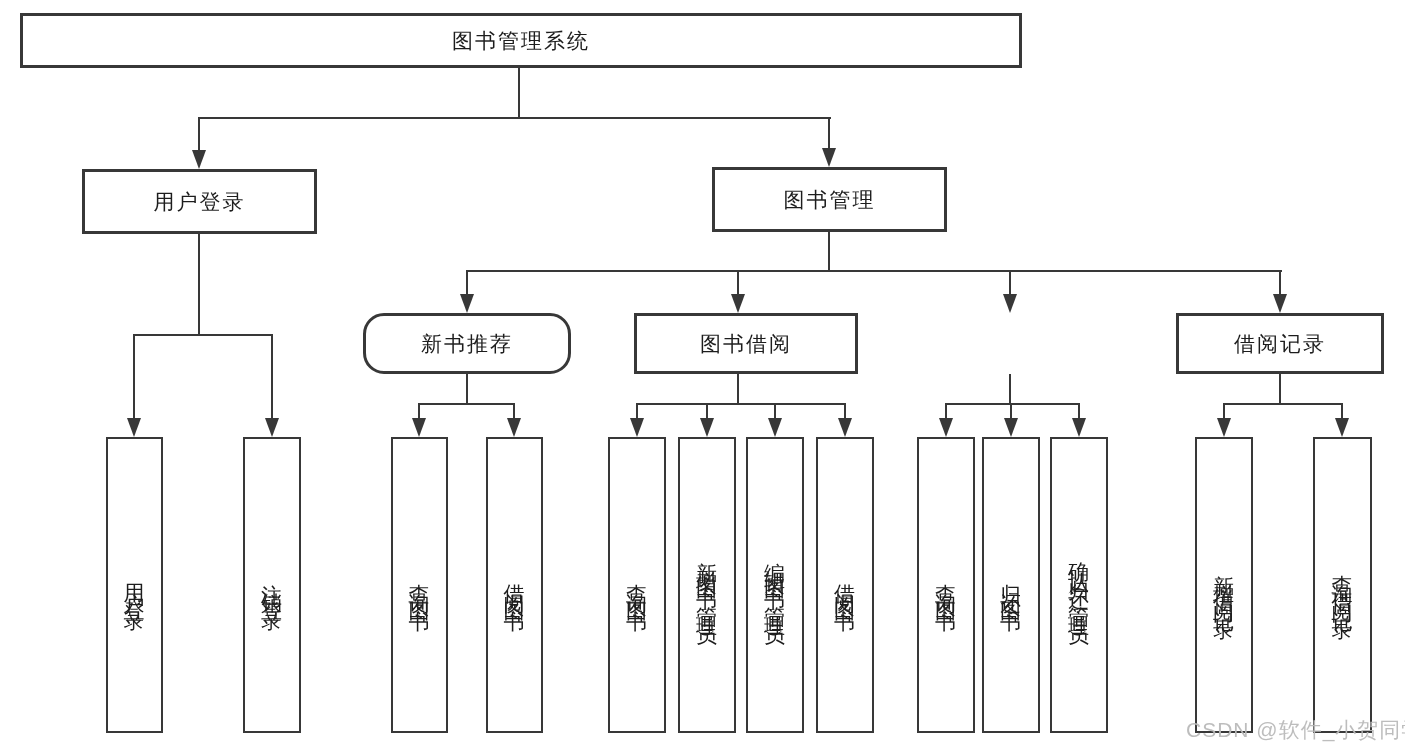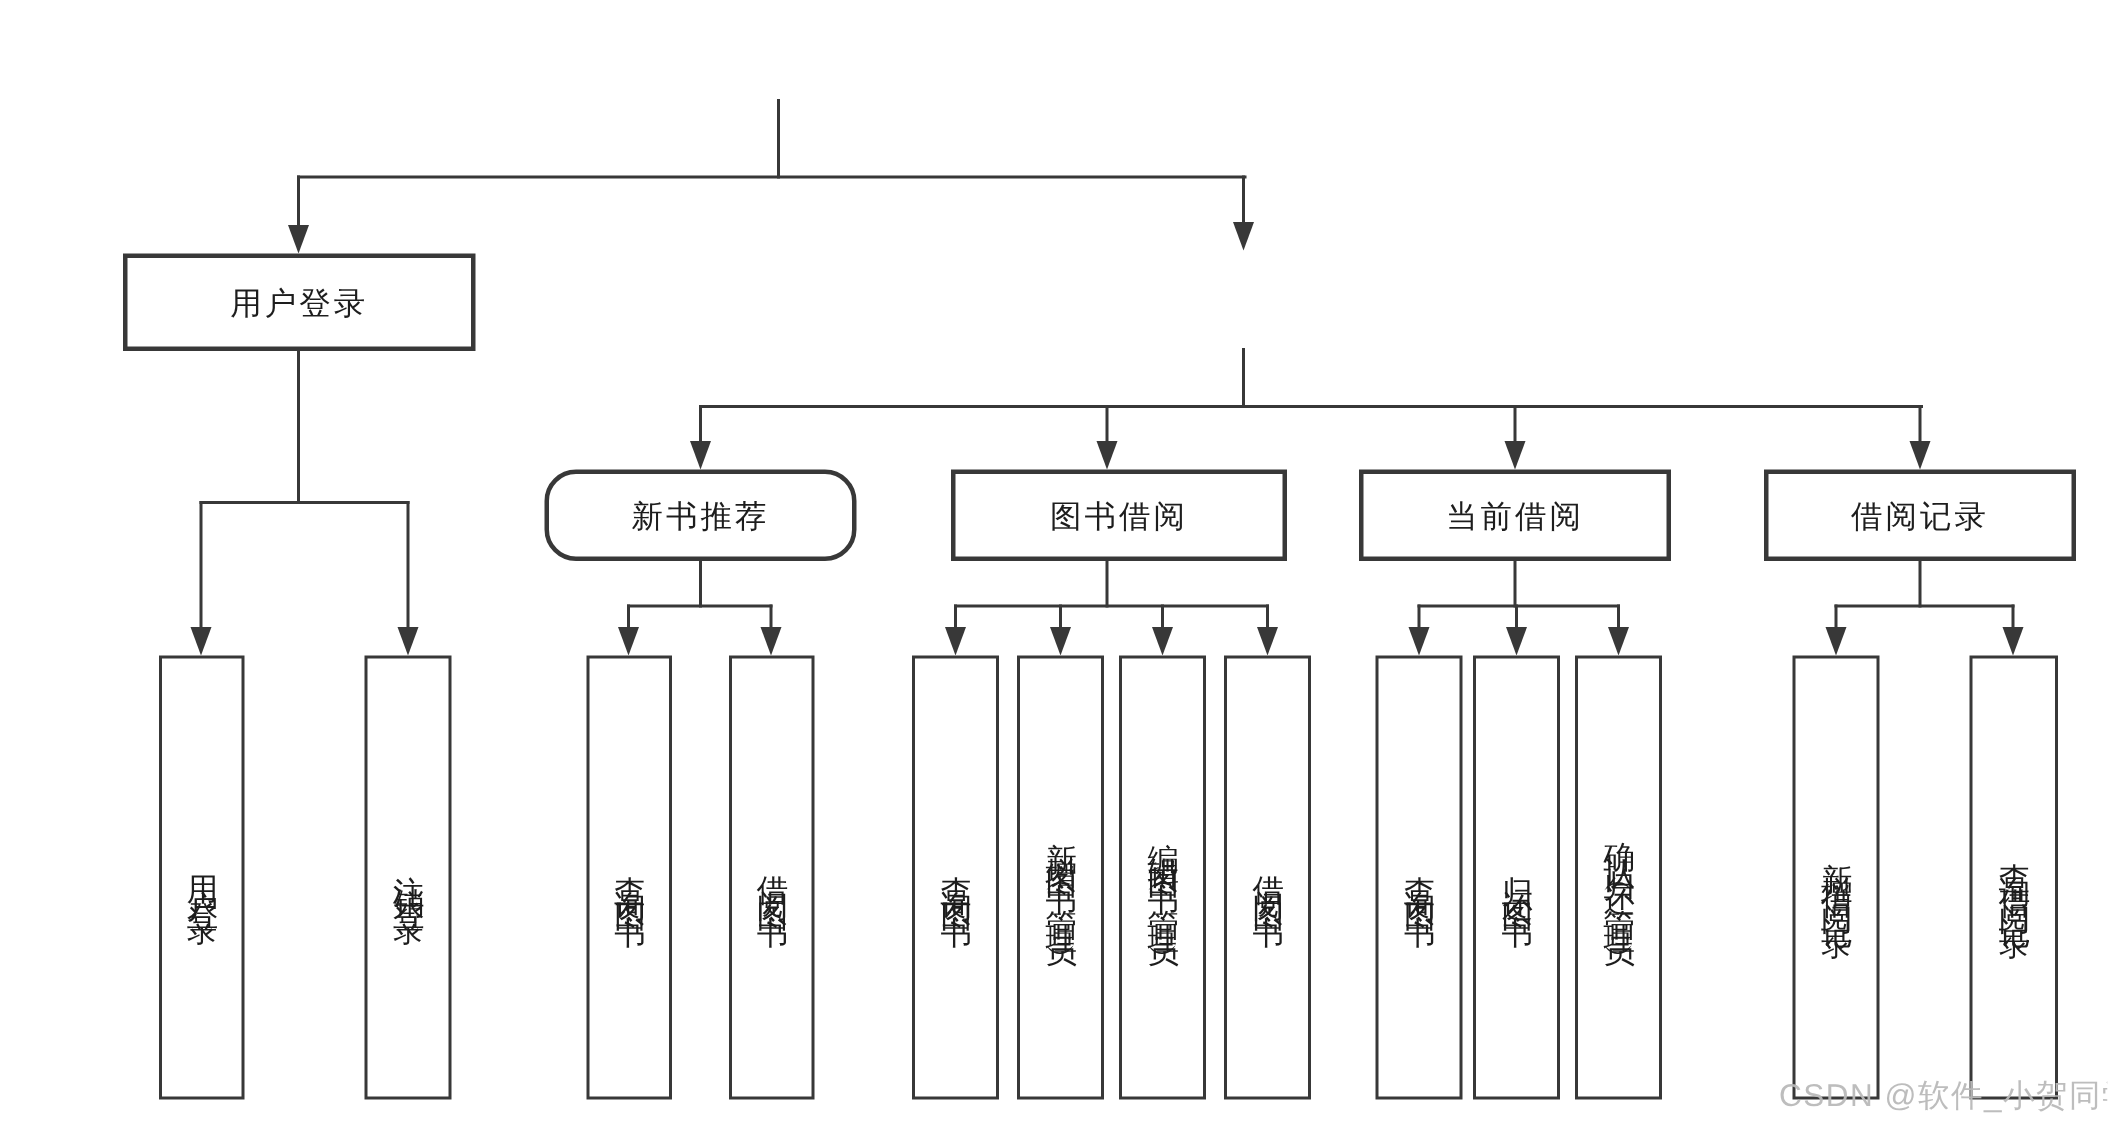--- a/index.html
+++ b/index.html
@@ -60,30 +60,36 @@
     white-space: nowrap;
     z-index: 5;
     pointer-events: none;
   }
 </style>
 </head>
 <body>
 
 <div class="canvas">
 
+  <div class="node" style="left:20px; top:13px; width:1002px; height:55px;">
+    <span class="label">图书管理系统</span>
+  </div>
 
   <div class="line" style="left:518px; top:66px; width:2px; height:53px;"></div>
   <div class="line" style="left:198px; top:117px; width:633px; height:2px;"></div>
   <div class="line" style="left:198px; top:117px; width:2px; height:36px;"></div>
   <div class="arrow" style="left:192px; top:150px;"></div>
   <div class="line" style="left:828px; top:117px; width:2px; height:34px;"></div>
   <div class="arrow" style="left:822px; top:148px;"></div>
 
   <div class="node" style="left:82px; top:169px; width:235px; height:65px;">
     <span class="label">用户登录</span>
+  </div>
+  <div class="node" style="left:712px; top:167px; width:235px; height:65px;">
+    <span class="label">图书管理</span>
   </div>
 
   <div class="line" style="left:198px; top:234px; width:2px; height:102px;"></div>
   <div class="line" style="left:133px; top:334px; width:140px; height:2px;"></div>
   <div class="line" style="left:133px; top:334px; width:2px; height:88px;"></div>
   <div class="arrow" style="left:127px; top:418px;"></div>
   <div class="line" style="left:271px; top:334px; width:2px; height:88px;"></div>
   <div class="arrow" style="left:265px; top:418px;"></div>
 
   <div class="line" style="left:828px; top:232px; width:2px; height:40px;"></div>
@@ -95,23 +101,20 @@
   <div class="line" style="left:1009px; top:270px; width:2px; height:28px;"></div>
   <div class="arrow" style="left:1003px; top:294px;"></div>
   <div class="line" style="left:1279px; top:270px; width:2px; height:28px;"></div>
   <div class="arrow" style="left:1273px; top:294px;"></div>
 
   <div class="node" style="left:363px; top:313px; width:208px; height:61px;border-radius:21px;">
     <span class="label">新书推荐</span>
   </div>
   <div class="node" style="left:634px; top:313px; width:224px; height:61px;">
     <span class="label">图书借阅</span>
-  </div>
-  <div class="node" style="left:906px; top:313px; width:208px; height:61px;">
-    <span class="label">当前借阅</span>
   </div>
   <div class="node" style="left:1176px; top:313px; width:208px; height:61px;">
     <span class="label">借阅记录</span>
   </div>
 
   <div class="line" style="left:466px; top:374px; width:2px; height:31px;"></div>
   <div class="line" style="left:418px; top:403px; width:97px; height:2px;"></div>
   <div class="line" style="left:418px; top:403px; width:2px; height:19px;"></div>
   <div class="arrow" style="left:412px; top:418px;"></div>
   <div class="line" style="left:513px; top:403px; width:2px; height:19px;"></div>

